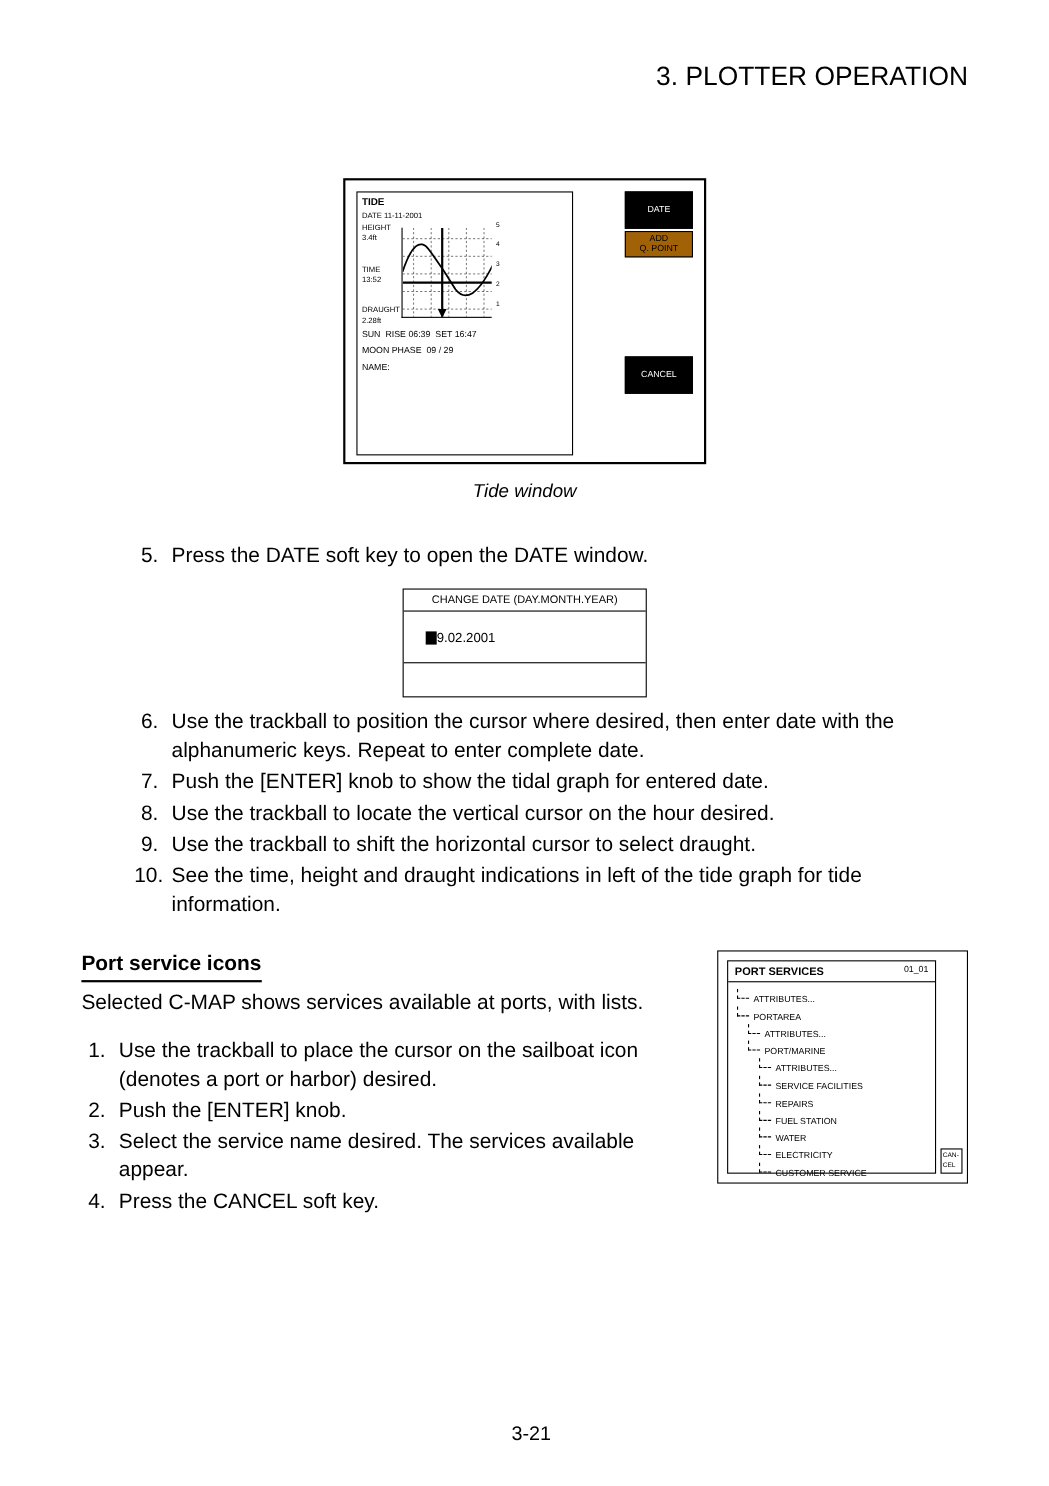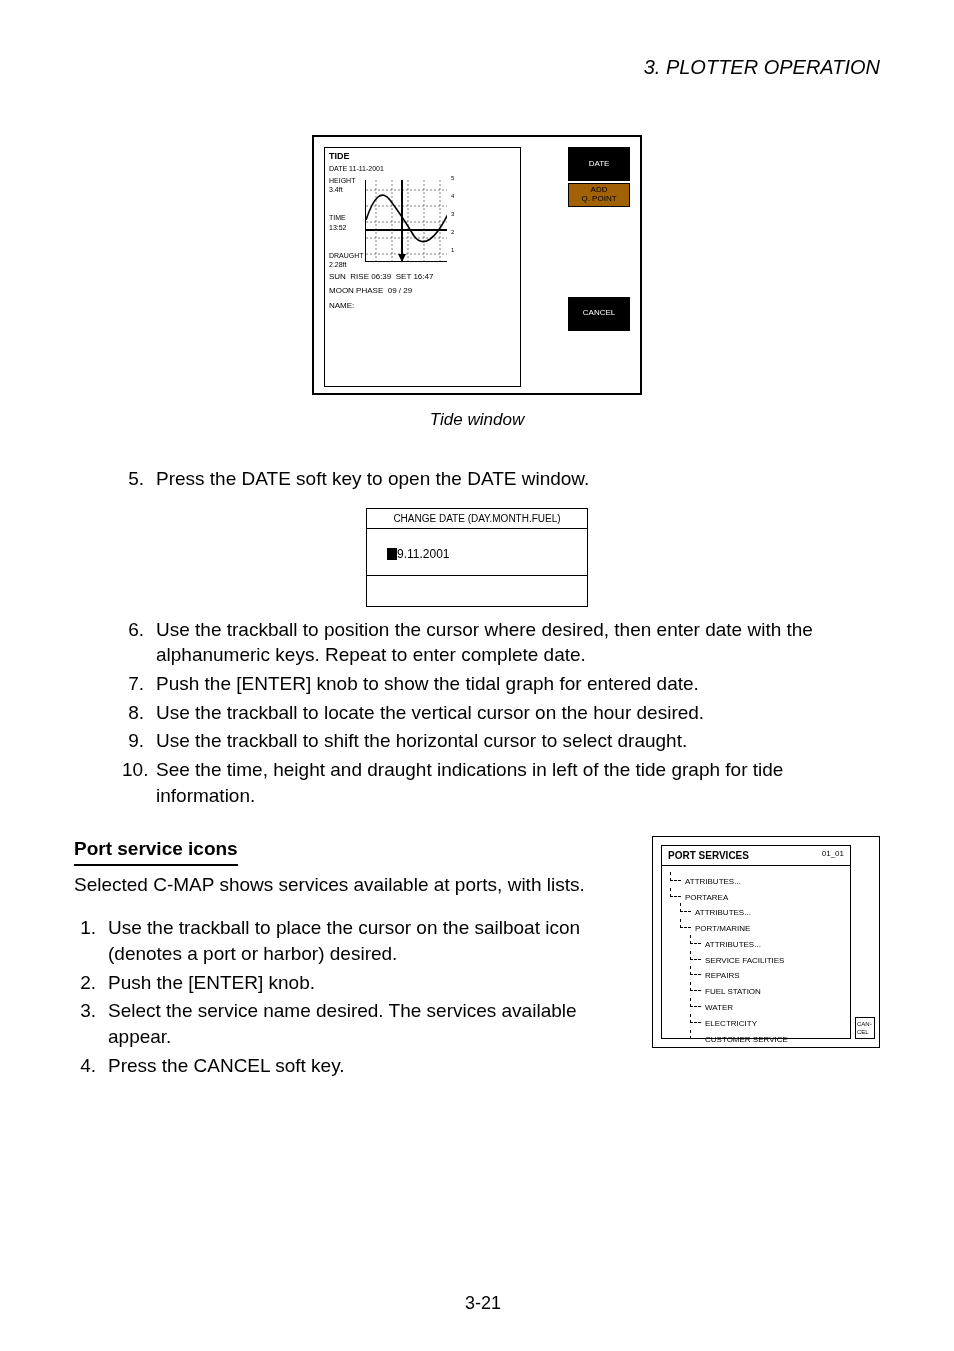--- a/index.html
+++ b/index.html
@@ -7,21 +7,21 @@
   body {
     font-family: Arial, Helvetica, sans-serif;
     background: #fff;
     color: #000;
     position: relative;
     font-size: 19px;
     line-height: 1.35;
   }
   .page { width: 954px; height: 1351px; padding: 54px 74px 0 74px; }
 
-  .header { text-align: right; font-size: 20px; margin-bottom: 54px; font-style: italic; }
+  .header { text-align: right; font-size: 24px; margin-bottom: 76px; }
 
   
   .tide-fig {
     width: 330px;
     height: 260px;
     border: 2px solid #000;
     margin: 0 auto 10px auto;
     position: relative;
     padding: 8px;
   }
@@ -224,24 +224,24 @@
   <div class="fig-caption">Tide window</div>
 
   <div class="num-list">
     <div class="num-item">
       <div class="n">5.</div>
       <div class="t">Press the DATE soft key to open the DATE window.</div>
     </div>
   </div>
 
   <div class="date-fig">
-    <div class="date-title">CHANGE DATE (DAY.MONTH.FUEL)</div>
+    <div class="date-title">CHANGE DATE (DAY.MONTH.YEAR)</div>
     <div class="date-val-row">
       <span class="date-val">
-        <span class="cur"></span><span>9.11.2001</span>
+        <span class="cur"></span><span>9.02.2001</span>
       </span>
     </div>
     <div class="date-dummy"></div>
   </div>
 
   <div class="num-list">
     <div class="num-item">
         <div class="n">6.</div>
         <div class="t">Use the trackball to position the cursor where desired, then enter date with the alphanumeric keys. Repeat to enter complete date.</div>
       </div>

